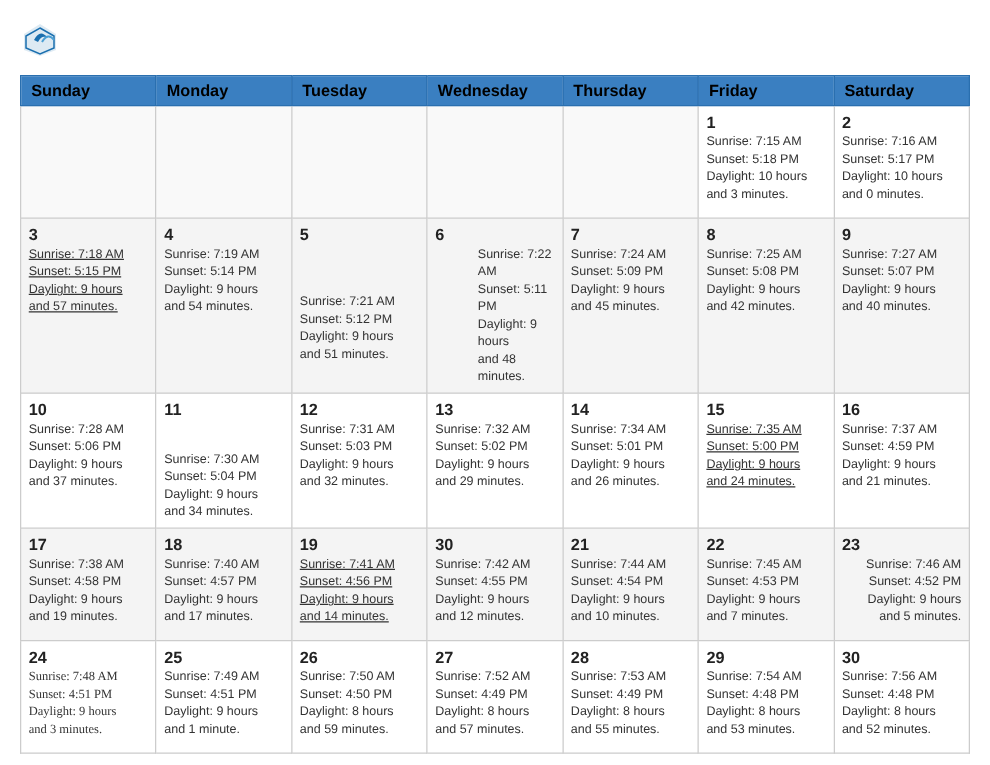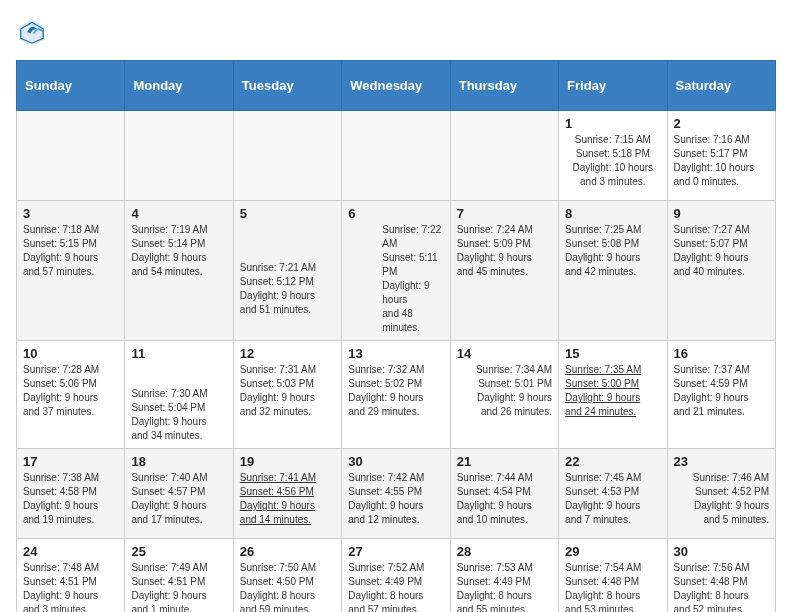--- a/index.html
+++ b/index.html
@@ -44,23 +44,23 @@
       font-size: 15px;
       color: #555;
     }
     .calendar {
       width: 100%;
       border-collapse: collapse;
       table-layout: fixed;
     }
     .calendar th {
       background: #3a7fc1;
-      color: #ffffff;
+      color: #000000;
       text-align: left;
-      padding: 17px 8px;
+      padding: 4px 8px;
       font-size: 13px;
       font-weight: bold;
       border: 1px solid #2a6faf;
     }
     .calendar td {
       vertical-align: top;
       border: 1px solid #ccc;
       padding: 5px 6px;
       font-size: 10.5px;
       color: #333;
@@ -122,37 +122,37 @@
   </thead>
   <tbody id="calendar-body">
   <tr>
         <td class="empty"></td>
         <td class="empty"></td>
         <td class="empty"></td>
         <td class="empty"></td>
         <td class="empty"></td>
         <td>
           <span class="day-number">1</span>
-          <div class="day-info" style="white-space: pre-line; text-align: center;">Sunrise: 7:15 AM
+          <div class="day-info" style="white-space: pre-line;">Sunrise: 7:15 AM
 Sunset: 5:18 PM
 Daylight: 10 hours
 and 3 minutes.</div>
         </td>
         <td>
           <span class="day-number">2</span>
           <div class="day-info" style="white-space: pre-line;">Sunrise: 7:16 AM
 Sunset: 5:17 PM
 Daylight: 10 hours
 and 0 minutes.</div>
         </td>
       </tr>
       <tr class="row-shaded">
         <td>
           <span class="day-number">3</span>
-          <div class="day-info" style="white-space: pre-line;">Sunrise: 7:18 AM
+          <div class="day-info" style="white-space: pre-line; text-decoration: underline;">Sunrise: 7:18 AM
 Sunset: 5:15 PM
 Daylight: 9 hours
 and 57 minutes.</div>
         </td>
         <td>
           <span class="day-number">4</span>
           <div class="day-info" style="white-space: pre-line;">Sunrise: 7:19 AM
 Sunset: 5:14 PM
 Daylight: 9 hours
 and 54 minutes.</div>
@@ -217,21 +217,21 @@
         </td>
         <td>
           <span class="day-number">13</span>
           <div class="day-info" style="white-space: pre-line;">Sunrise: 7:32 AM
 Sunset: 5:02 PM
 Daylight: 9 hours
 and 29 minutes.</div>
         </td>
         <td>
           <span class="day-number">14</span>
-          <div class="day-info" style="white-space: pre-line; text-align: right;">Sunrise: 7:34 AM
+          <div class="day-info" style="white-space: pre-line;">Sunrise: 7:34 AM
 Sunset: 5:01 PM
 Daylight: 9 hours
 and 26 minutes.</div>
         </td>
         <td>
           <span class="day-number">15</span>
           <div class="day-info" style="white-space: pre-line; text-decoration: underline;">Sunrise: 7:35 AM
 Sunset: 5:00 PM
 Daylight: 9 hours
 and 24 minutes.</div>
@@ -291,21 +291,21 @@
           <span class="day-number">23</span>
           <div class="day-info" style="white-space: pre-line; text-align: right;">Sunrise: 7:46 AM
 Sunset: 4:52 PM
 Daylight: 9 hours
 and 5 minutes.</div>
         </td>
       </tr>
       <tr>
         <td>
           <span class="day-number">24</span>
-          <div class="day-info" style="white-space: pre-line;">Sunrise: 7:48 AM
+          <div class="day-info" style="white-space: pre-line; font-family: Liberation Serif, serif;">Sunrise: 7:48 AM
 Sunset: 4:51 PM
 Daylight: 9 hours
 and 3 minutes.</div>
         </td>
         <td>
           <span class="day-number">25</span>
           <div class="day-info" style="white-space: pre-line;">Sunrise: 7:49 AM
 Sunset: 4:51 PM
 Daylight: 9 hours
 and 1 minute.</div>

